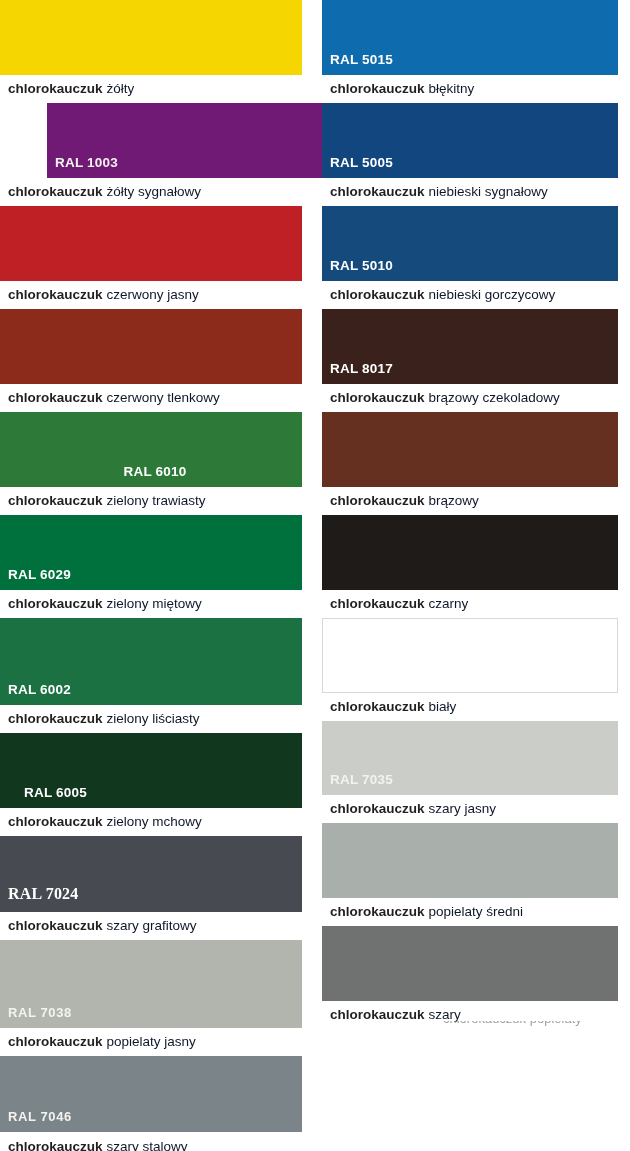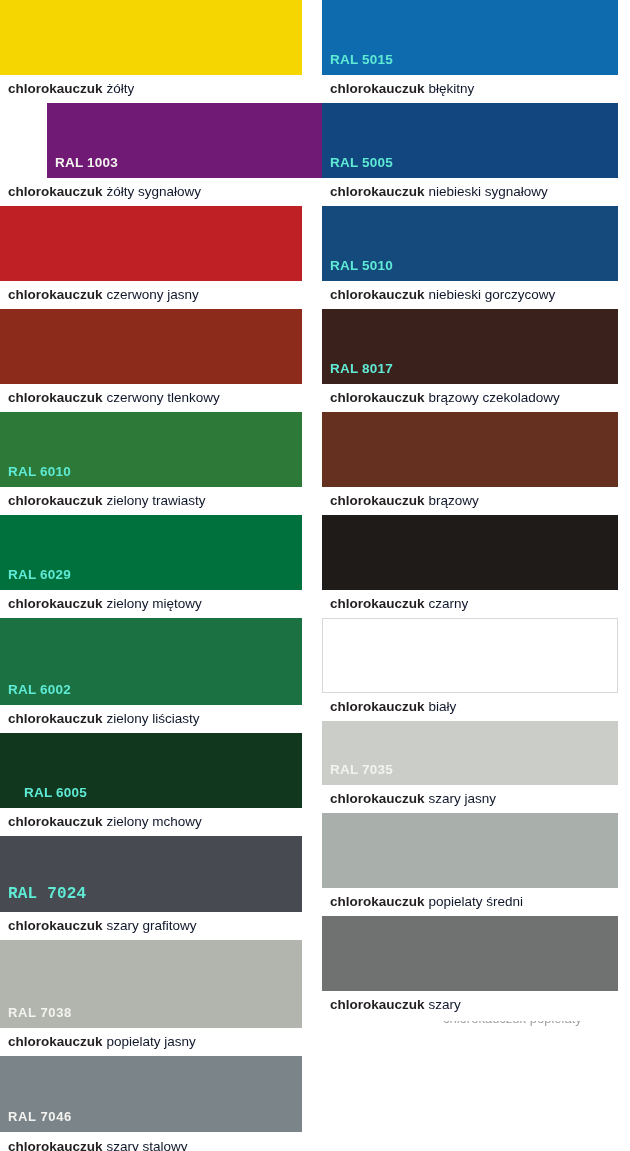--- a/index.html
+++ b/index.html
@@ -54,26 +54,26 @@
     border: 1px solid #d8d8d8;
   }
   .ral-code {
     font-size: 13.5px;
     font-weight: bold;
     letter-spacing: 0.2px;
     padding: 0 0 9px 8px;
     line-height: 1;
     white-space: nowrap;
   }
-  .ral-code.light { color: #5eead4; }
+  .ral-code.light { color: #ffffff; }
   .ral-code.pale  { color: #f3f3ef; }
   .ral-code.big {
     font-size: 16px;
     padding-bottom: 10px;
-    font-family: Liberation Mono, monospace;
+    font-family: Liberation Serif, serif;
   }
   .ral-code.alt-font {
     font-family: "Liberation Sans", sans-serif;
     font-size: 13px;
     letter-spacing: 0.6px;
   }
   .caption {
     font-size: 13.5px;
     color: #231f20;
     line-height: 1;
@@ -138,21 +138,21 @@
         </div>
       </div>
       <div class="swatch-row">
         <div class="swatch" style="background: rgb(140, 43, 28); height: 75px;"></div>
         <div class="caption" style="height: 28px;">
           <span class="brand">chlorokauczuk</span>
           <span class="shade">czerwony tlenkowy</span>
         </div>
       </div>
       <div class="swatch-row">
-        <div class="swatch" style="background: rgb(45, 122, 56); height: 75px;">
+        <div class="swatch" style="background: rgb(45, 122, 56); height: 75px; justify-content: center;">
           <div class="ral-code light">RAL 6010</div>
         </div>
         <div class="caption" style="height: 28px;">
           <span class="brand">chlorokauczuk</span>
           <span class="shade">zielony trawiasty</span>
         </div>
       </div>
       <div class="swatch-row">
         <div class="swatch" style="background: rgb(0, 113, 60); height: 75px;">
           <div class="ral-code light">RAL 6029</div>
@@ -260,21 +260,21 @@
         </div>
       </div>
       <div class="swatch-row">
         <div class="swatch white-swatch" style="background: rgb(255, 255, 255); height: 75px;"></div>
         <div class="caption" style="height: 28px;">
           <span class="brand">chlorokauczuk</span>
           <span class="shade">biały</span>
         </div>
       </div>
       <div class="swatch-row">
-        <div class="swatch" style="background: rgb(203, 205, 200); height: 64px;">
+        <div class="swatch" style="background: rgb(203, 205, 200); height: 74px;">
           <div class="ral-code pale">RAL 7035</div>
         </div>
         <div class="caption" style="height: 28px;">
           <span class="brand">chlorokauczuk</span>
           <span class="shade">szary jasny</span>
         </div>
       </div>
       <div class="swatch-row">
         <div class="swatch" style="background: rgb(169, 175, 170); height: 75px;"></div>
         <div class="caption" style="height: 28px;">

